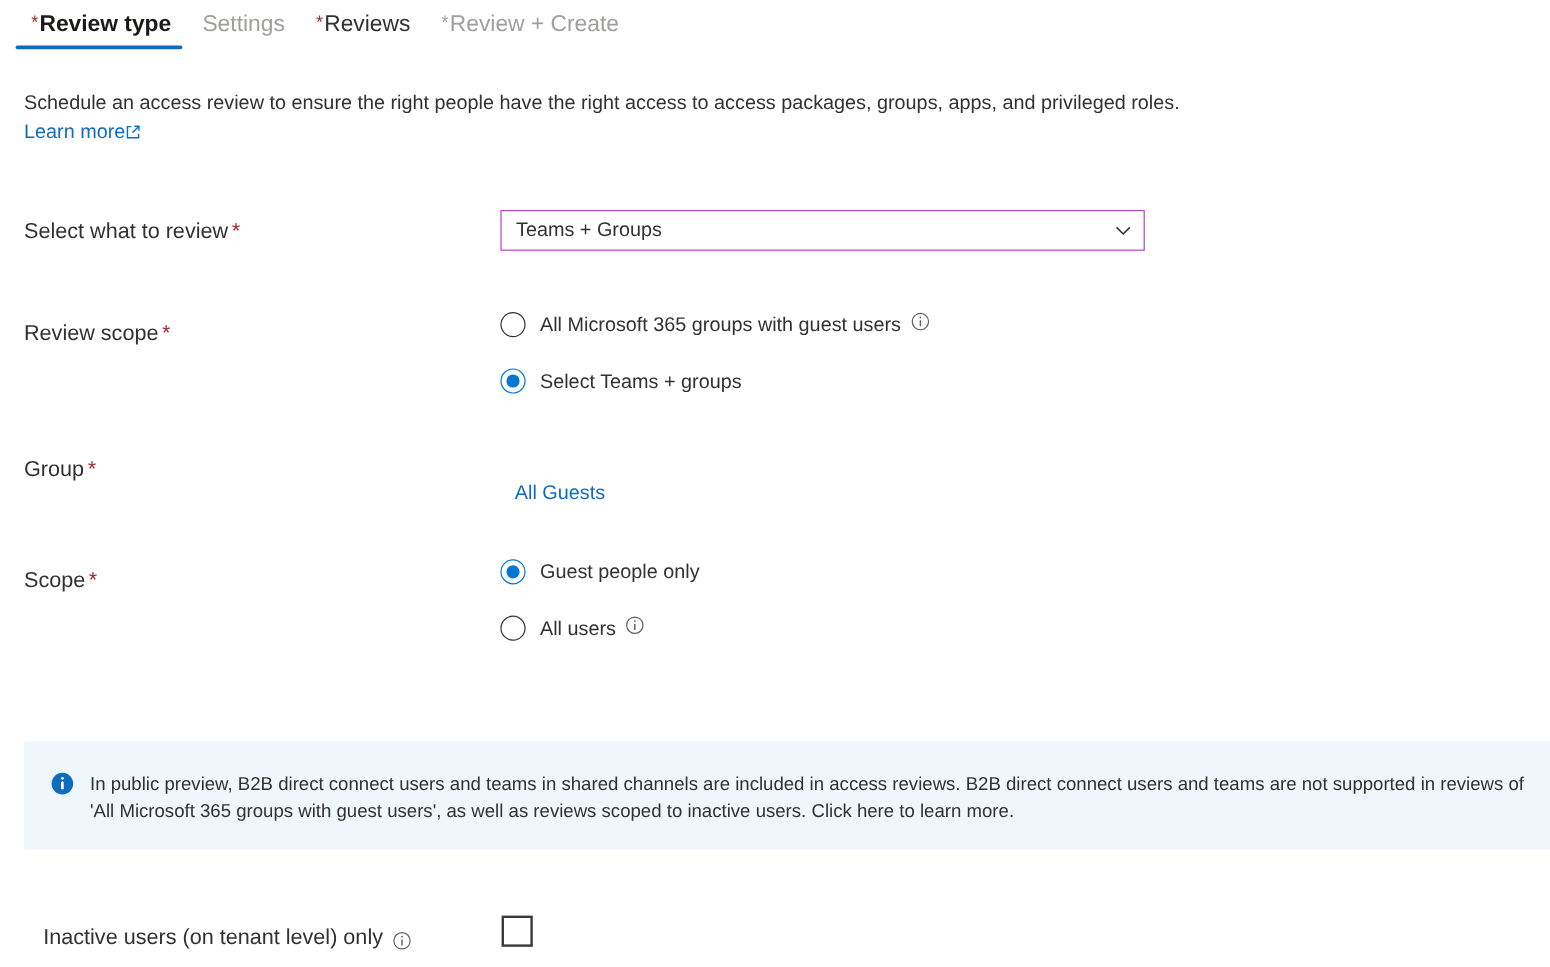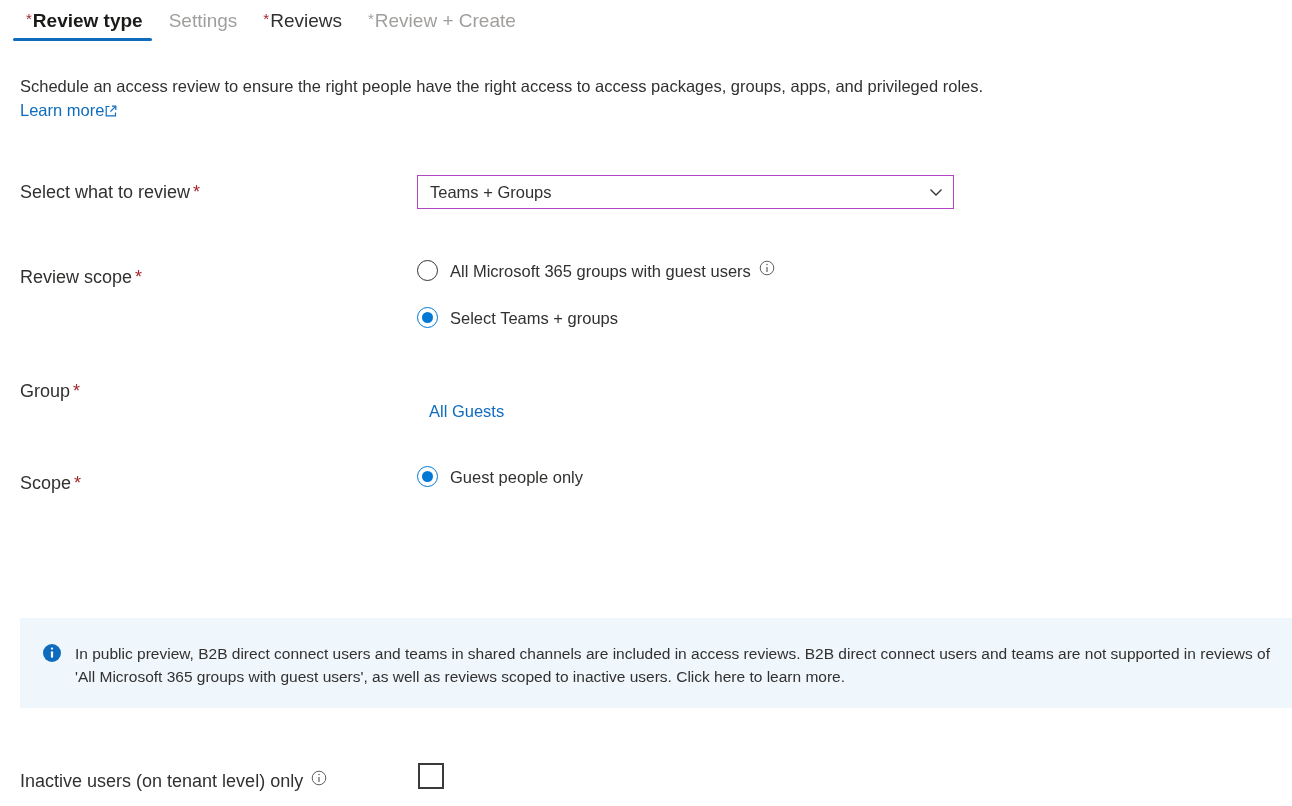--- a/index.html
+++ b/index.html
@@ -227,24 +227,24 @@
 
   
   .checkrow {
     position: absolute;
     left: 0;
     top: 760px;
     width: 1292px;
     height: 40px;
   }
   .checkrow .label {
-    left: 20px;
+    left: 36px;
     top: 10px;
     display: flex;
-    align-items: flex-start;
+    align-items: flex-end;
   }
   .checkbox {
     position: absolute;
     left: 418px;
     top: 3px;
     width: 26px;
     height: 26px;
     box-sizing: border-box;
     border: 2px solid #3b3a39;
     background: #ffffff;
@@ -338,20 +338,29 @@
     <span>Scope</span><span class="req">*</span>
   </div>
   <div class="control" style="top:0;">
     <div class="radio-group">
 
       <div class="radio-item">
         <span class="radio checked"></span>
         <span class="radio-label">Guest people only</span>
       </div>
 
+      <div class="radio-item">
+        <span class="radio"></span>
+        <span class="radio-label">All users</span>
+        <svg class="info-icon" viewBox="0 0 16 16" fill="none" stroke="currentColor" stroke-width="1">
+            <circle cx="8" cy="8" r="6.8"></circle>
+            <circle cx="8" cy="4.6" r="0.75" fill="currentColor" stroke="none"></circle>
+            <path d="M8 6.9v5" stroke-width="1.2"></path>
+          </svg>
+      </div>
 
     </div>
   </div>
 </div>
 
 <div class="banner">
   <svg class="banner-icon" viewBox="0 0 20 20">
       <circle cx="10" cy="10" r="9" fill="#0f6cbd"></circle>
       <circle cx="10" cy="5.6" r="1.15" fill="#ffffff"></circle>
       <rect x="8.9" y="8.2" width="2.2" height="6.6" rx="1" fill="#ffffff"></rect>

